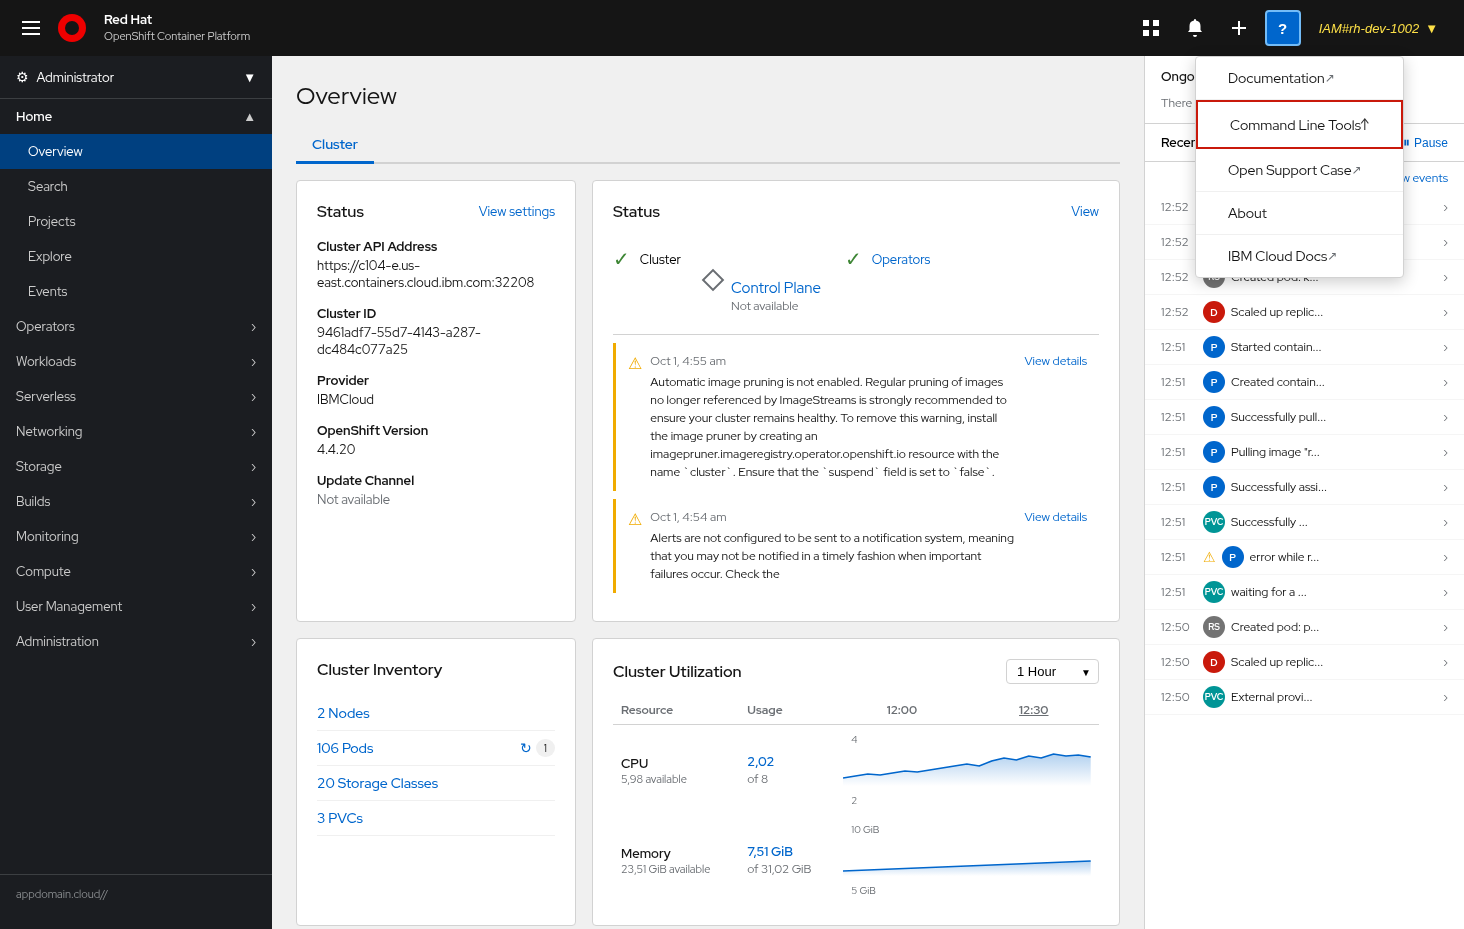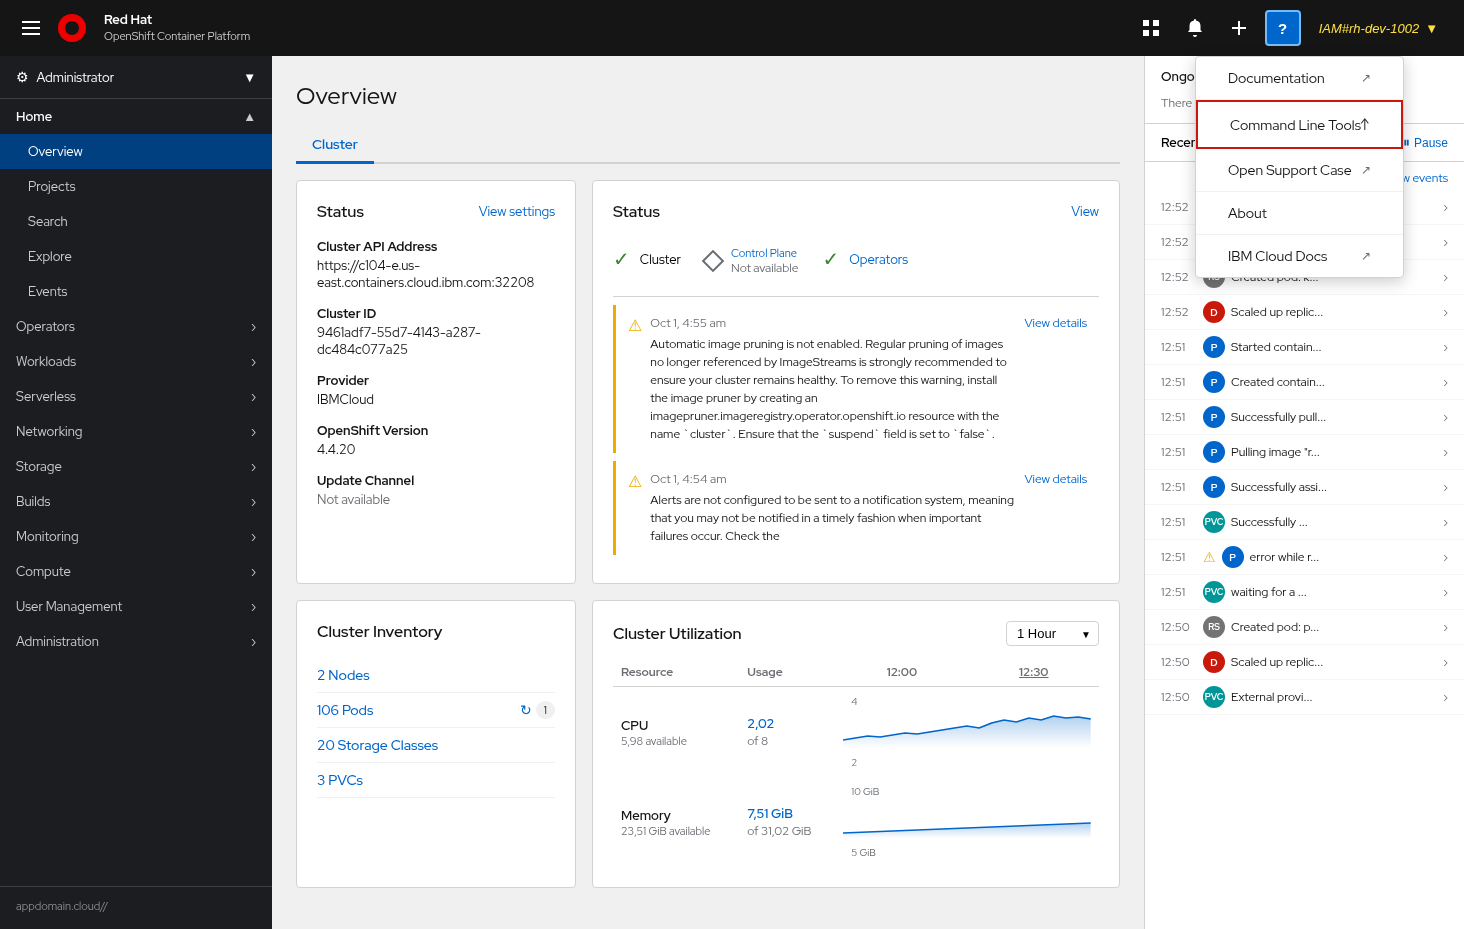--- a/index.html
+++ b/index.html
@@ -71,21 +71,21 @@
       padding: 9px 16px;
       font-size: 13px;
       color: #ccc;
       cursor: pointer;
       display: flex;
       align-items: center;
       justify-content: space-between;
     }
     .sidebar-footer {
       position: absolute;
-      bottom: 4px; left: 0; right: 0;
+      bottom: 16px; left: 0; right: 0;
       padding: 12px 16px;
       background: #1b1d21;
       border-top: 1px solid #3c3f42;
       font-size: 11px;
       color: #8a8d90;
     }
 
     
     .main-content {
       margin-left: 272px;
@@ -318,21 +318,21 @@
       background: #fff;
       border: 1px solid #d2d2d2;
       border-radius: 4px;
       box-shadow: 0 4px 16px rgba(0,0,0,0.2);
       z-index: 1100;
       min-width: 200px;
     }
     .dropdown-item {
       display: flex;
       align-items: center;
-      justify-content: space-between;
+      justify-content: flex-start;
       padding: 12px 32px;
       font-size: 14px;
       color: #151515;
       cursor: pointer;
       border-bottom: 1px solid #f0f0f0;
     }
     .dropdown-item:last-child { border-bottom: none; }
     .dropdown-item.highlighted {
       background: #fff;
       border: 2px solid #c9190b;
@@ -433,24 +433,24 @@
 
   <div class="sidebar-nav-group">
     <div class="sidebar-item-with-icon" style="background:#1b1d21;padding:9px 16px;">
       <span style="font-weight:600;color:#fff;">Home</span>
       <span style="color:#ccc;">▲</span>
     </div>
     <div class="sidebar-nav-item sub active">
       <span>Overview</span>
     </div>
     <div class="sidebar-nav-item sub">
+      <span>Search</span>
+    </div>
+    <div class="sidebar-nav-item sub">
       <span>Projects</span>
-    </div>
-    <div class="sidebar-nav-item sub">
-      <span>Search</span>
     </div>
     <div class="sidebar-nav-item sub">
       <span>Explore</span>
     </div>
     <div class="sidebar-nav-item sub">
       <span>Events</span>
     </div>
   </div>
 
   <div class="sidebar-nav-item">
@@ -542,21 +542,21 @@
       </div>
 
       <div style="display:flex;align-items:flex-start;gap:24px;margin-bottom:12px;">
         <div class="status-item">
           <span style="color:#3e8635;font-size:20px;">✓</span>
           <span>Cluster</span>
         </div>
         <div class="status-item">
           <div style="width:16px;height:16px;border:2px solid #6a6e73;transform:rotate(45deg);display:inline-block;flex-shrink:0;"></div>
           <div>
-            <div style="font-size:11px;color:#0066cc;cursor:pointer;">Control Plane</div>
+            <div style="font-size:15px;color:#0066cc;cursor:pointer;margin-top:32px;">Control Plane</div>
             <div style="font-size:12px;color:#6a6e73;">Not available</div>
           </div>
         </div>
         <div class="status-item">
           <span style="color:#3e8635;font-size:20px;">✓</span>
           <span style="color:#0066cc;cursor:pointer;">Operators</span>
         </div>
       </div>
 
       <div class="status-section-divider"></div>

